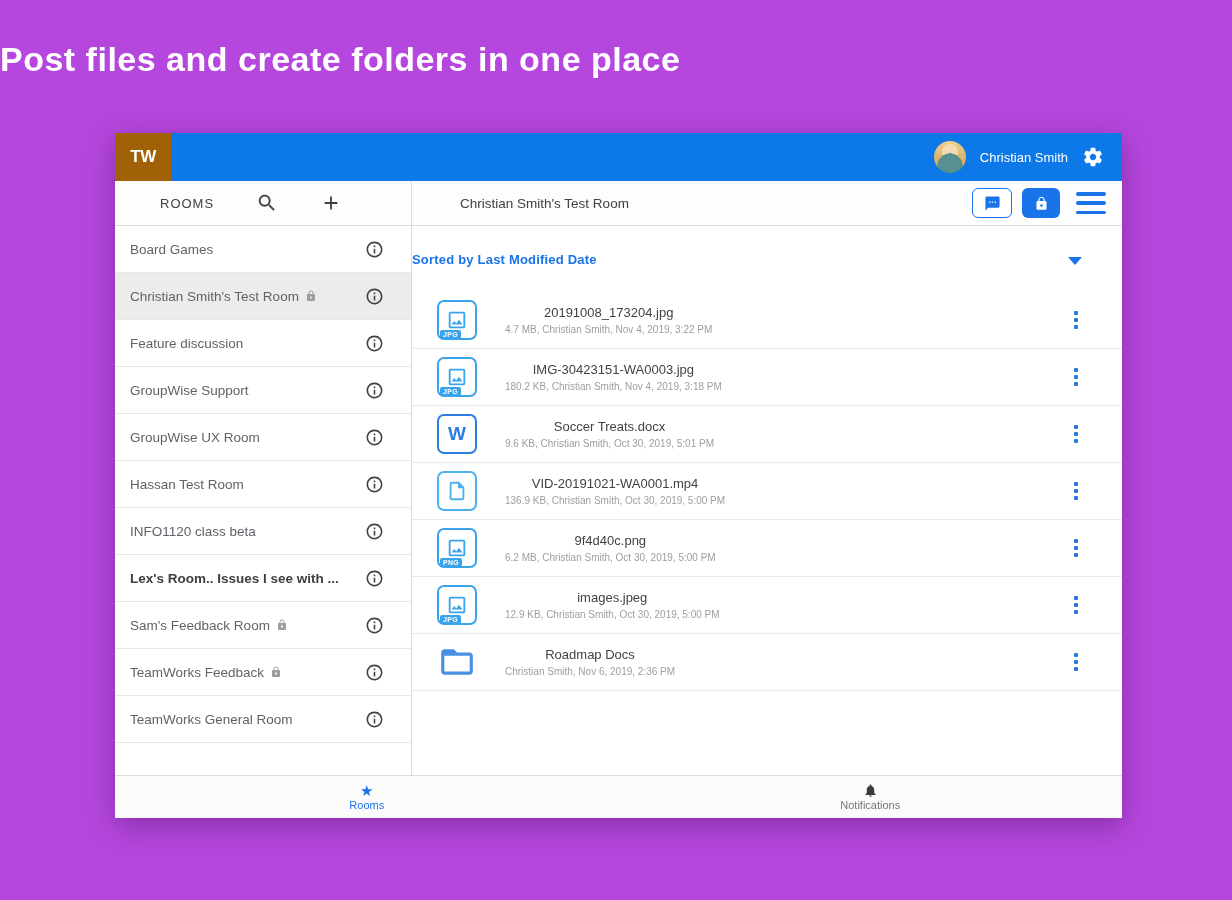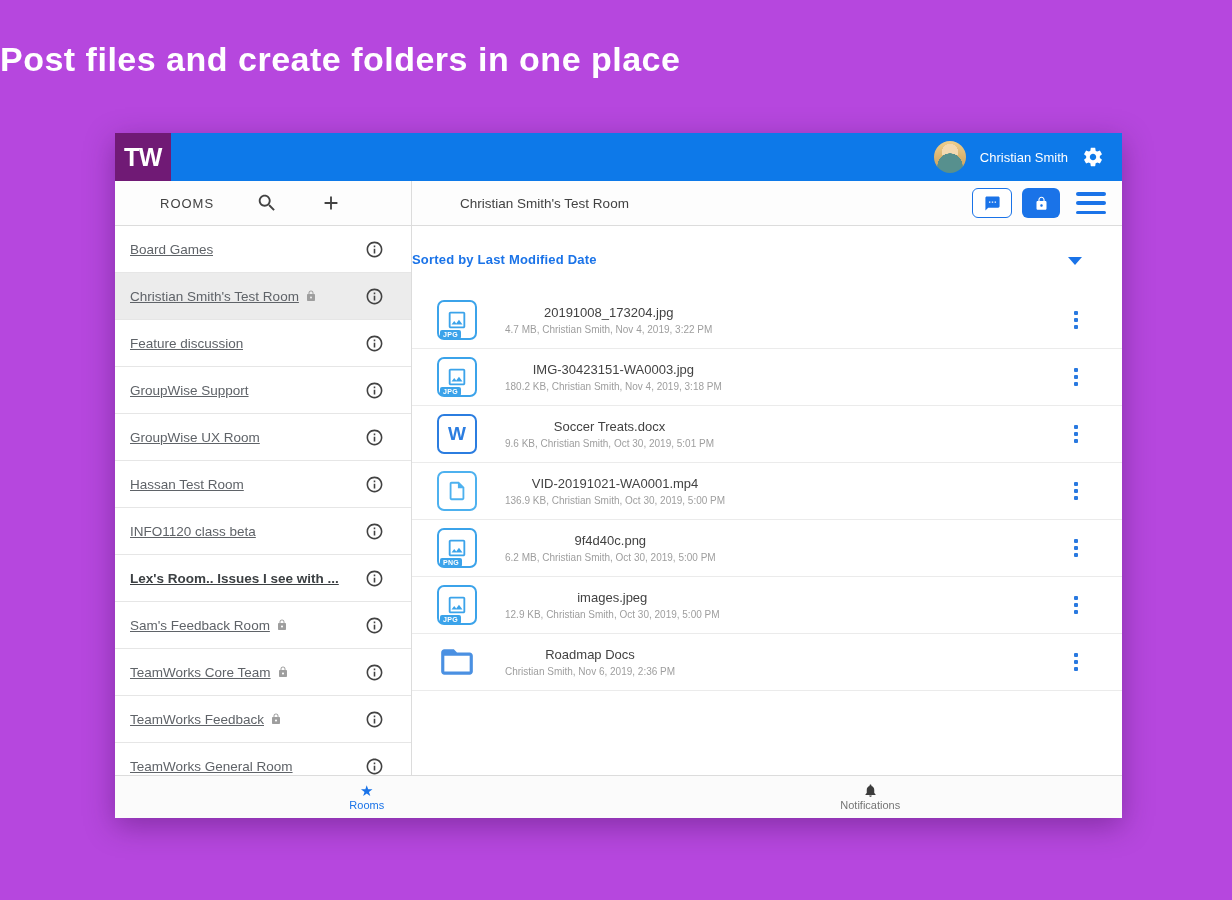--- a/index.html
+++ b/index.html
@@ -20,22 +20,22 @@
     position:absolute; left:115px; top:133px; width:1007px; height:685px;
     background:#ffffff; display:flex; flex-direction:column;
     box-shadow:0 8px 28px rgba(40,0,60,0.35);
   }
   
   .appbar {
     height:48px; background:#0d79e9; display:flex; align-items:center;
     flex:0 0 auto;
   }
   .logo {
-    width:56px; height:48px; background:#701a75; color:#ffffff;
-    font-size:25px; font-weight:800; letter-spacing:-0.5px;
+    width:56px; height:48px; background:#a16207; color:#ffffff;
+    font-size:17px; font-weight:800; letter-spacing:-0.5px;
     display:flex; align-items:center; justify-content:center;
   }
   .appbar-right { margin-left:auto; display:flex; align-items:center; gap:14px; padding-right:18px; }
   .avatar {
     width:32px; height:32px; border-radius:50%;
     background:
       radial-gradient(circle at 50% 78%, #57908e 0 42%, transparent 43%),
       radial-gradient(circle at 50% 34%, #f3d9b0 0 30%, transparent 31%),
       linear-gradient(#eecf8d, #c79a55);
   }
@@ -50,21 +50,21 @@
   }
   .sidebar-title { font-size:13px; font-weight:500; color:#424242; letter-spacing:1px; }
   .sb-icon { width:22px; height:22px; fill:#424242; }
   .sidebar-header .icon-btn { margin-left:42px; cursor:pointer; display:flex; }
   .room-list { flex:1 1 auto; overflow:hidden; }
   .room-row {
     height:47px; display:flex; align-items:center; padding:0 27px 0 15px;
     border-bottom:1px solid #e6e6e6; cursor:pointer; background:#ffffff;
   }
   .room-row.selected { background:#ececec; }
-  .room-name { font-size:13.5px; color:#5f6368; white-space:nowrap; overflow:hidden; text-overflow:ellipsis;text-decoration:underline; }
+  .room-name { font-size:13.5px; color:#5f6368; white-space:nowrap; overflow:hidden; text-overflow:ellipsis; }
   .room-row.bold .room-name { font-weight:700; color:#3c4043; }
   .room-lock { width:12px; height:12px; fill:#9e9e9e; margin-left:6px; flex:0 0 auto; display:none; }
   .room-row.locked .room-lock { display:block; }
   .room-info { margin-left:auto; width:19px; height:19px; fill:#424242; flex:0 0 auto; cursor:pointer; }
   
   .main { flex:1 1 auto; display:flex; flex-direction:column; min-width:0; }
   .content-header {
     height:45px; flex:0 0 auto; display:flex; align-items:center;
     border-bottom:1px solid #dcdcdc; background:#fdfdfd; padding:0 16px 0 48px;
   }
@@ -216,29 +216,20 @@
   </div>
           <div class="room-row bold">
     <span class="room-name">Lex's Room.. Issues I see with ...</span>
 
     <svg class="room-info" viewBox="0 0 24 24">
               <path d="M11 7h2v2h-2zm0 4h2v6h-2zm1-9C6.48 2 2 6.48 2 12s4.48 10 10 10 10-4.48 10-10S17.52 2 12 2zm0 18c-4.41 0-8-3.59-8-8s3.59-8 8-8 8 3.59 8 8-3.59 8-8 8z"></path>
             </svg>
   </div>
           <div class="room-row locked">
     <span class="room-name">Sam's Feedback Room</span>
-    <svg class="room-lock" viewBox="0 0 24 24">
-              <path d="M18 8h-1V6c0-2.76-2.24-5-5-5S7 3.24 7 6v2H6c-1.1 0-2 .9-2 2v10c0 1.1.9 2 2 2h12c1.1 0 2-.9 2-2V10c0-1.1-.9-2-2-2zm-6 9c-1.1 0-2-.9-2-2s.9-2 2-2 2 .9 2 2-.9 2-2 2zm3.1-9H8.9V6c0-1.71 1.39-3.1 3.1-3.1 1.71 0 3.1 1.39 3.1 3.1v2z"></path>
-            </svg>
-    <svg class="room-info" viewBox="0 0 24 24">
-              <path d="M11 7h2v2h-2zm0 4h2v6h-2zm1-9C6.48 2 2 6.48 2 12s4.48 10 10 10 10-4.48 10-10S17.52 2 12 2zm0 18c-4.41 0-8-3.59-8-8s3.59-8 8-8 8 3.59 8 8-3.59 8-8 8z"></path>
-            </svg>
-  </div>
-          <div class="room-row locked">
-    <span class="room-name">TeamWorks Core Team</span>
     <svg class="room-lock" viewBox="0 0 24 24">
               <path d="M18 8h-1V6c0-2.76-2.24-5-5-5S7 3.24 7 6v2H6c-1.1 0-2 .9-2 2v10c0 1.1.9 2 2 2h12c1.1 0 2-.9 2-2V10c0-1.1-.9-2-2-2zm-6 9c-1.1 0-2-.9-2-2s.9-2 2-2 2 .9 2 2-.9 2-2 2zm3.1-9H8.9V6c0-1.71 1.39-3.1 3.1-3.1 1.71 0 3.1 1.39 3.1 3.1v2z"></path>
             </svg>
     <svg class="room-info" viewBox="0 0 24 24">
               <path d="M11 7h2v2h-2zm0 4h2v6h-2zm1-9C6.48 2 2 6.48 2 12s4.48 10 10 10 10-4.48 10-10S17.52 2 12 2zm0 18c-4.41 0-8-3.59-8-8s3.59-8 8-8 8 3.59 8 8-3.59 8-8 8z"></path>
             </svg>
   </div>
           <div class="room-row locked">
     <span class="room-name">TeamWorks Feedback</span>
     <svg class="room-lock" viewBox="0 0 24 24">

